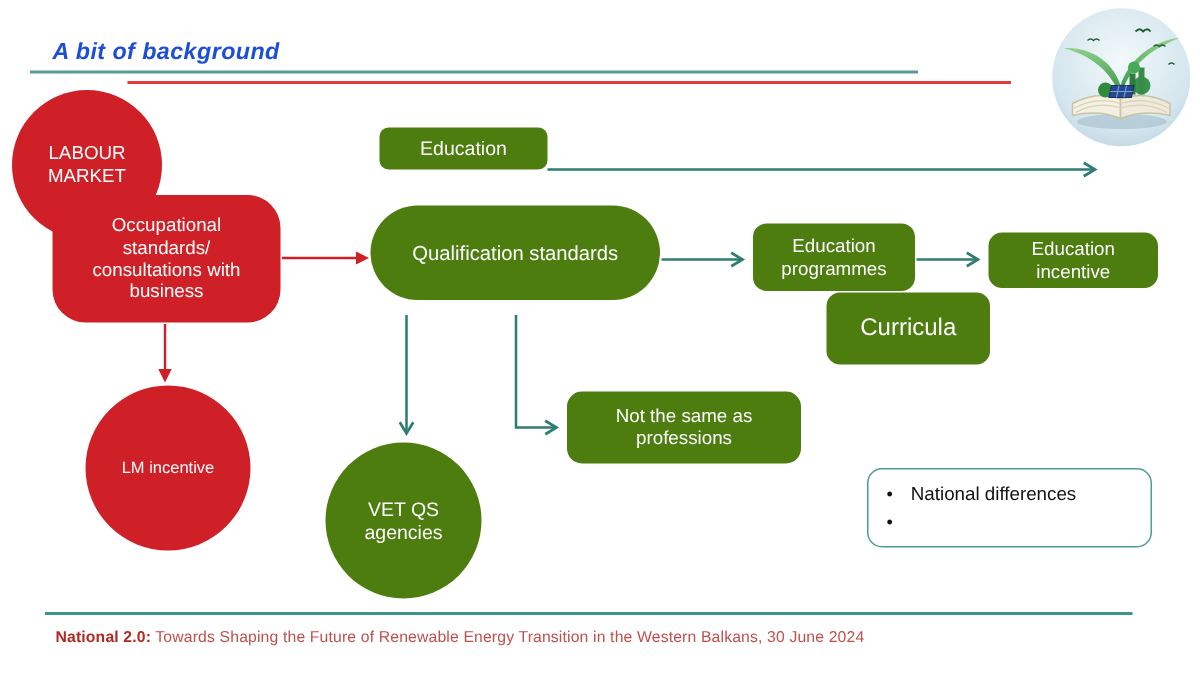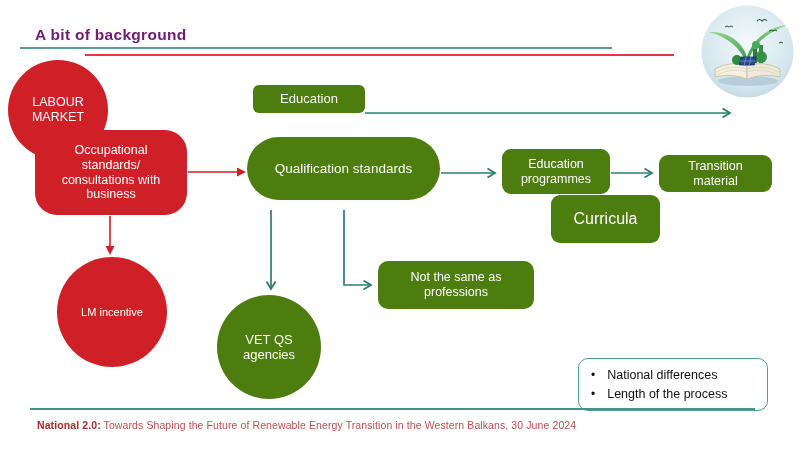--- a/index.html
+++ b/index.html
@@ -3,22 +3,23 @@
 <meta charset="utf-8">
 <style>
   * { margin:0; padding:0; box-sizing:border-box; }
   html,body { background:#e8e8e8; }
   .slide{
     position:relative; width:800px; height:450px; background:#ffffff;
     font-family:"Liberation Sans", sans-serif; overflow:hidden; margin:0 auto;
   }
   .abs{ position:absolute; }
   .page-title{
-    left:35px; top:26px; font-size:15.5px; font-weight:600; color:#701a75;
+    left:35px; top:26px; font-size:15.5px; font-weight:600; color:#1d4ed8;
     letter-spacing:.3px;
+    font-style:italic;
   }
   .rule-teal-top{ left:20px; top:47px; width:592px; height:2px; background:#5b9a96; }
   .rule-red-top{ left:85px; top:54px; width:589px; height:1.5px; background:#e23a3e; }
 
   
   .shape{
     display:flex; align-items:center; justify-content:center; text-align:center;
     color:#fdfdfd; line-height:1.18;
   }
   .red{ background:#d02027; }
@@ -34,21 +35,21 @@
   .box-cur        { left:551px; top:195px; width:109px; height:48px;  border-radius:9px;  font-size:16px; }
   .box-nsp        { left:378px; top:261px; width:156px; height:48px;  border-radius:10px; font-size:12.5px; padding:0 10px; }
   .circle-vet     { left:217px; top:295px; width:104px; height:104px; border-radius:50%; font-size:13px; }
   .w60{ max-width:72px; }
   .w86{ max-width:86px; }
 
   .callout{
     left:578px; top:312px; width:190px; height:53px; background:#fff;
     border:1.5px solid #4f9e8e; border-radius:10px;
     display:flex; flex-direction:column; justify-content:center; gap:5px;
-    padding:4px 10px 4px 12px; color:#111; font-size:12.5px;margin-top:46px;
+    padding:4px 10px 4px 12px; color:#111; font-size:12.5px;
   }
   .callout-row{ display:flex; align-items:center; }
   .bullet::before{ content:"•"; font-size:12px; margin-right:12px; color:#111; }
 
   .rule-footer{ left:30px; top:408px; width:725px; height:2px; background:#3f948a; }
   .footer-text{ left:37px; top:419px; font-size:10.5px; color:#c0504d; letter-spacing:.1px; }
   .footer-text b{ color:#b02a23; font-weight:700; }
 
   .overlay{ position:absolute; left:0; top:0; pointer-events:none; }
   .lred  { stroke:#d02027; stroke-width:1.6; fill:none; }
@@ -144,37 +145,36 @@
   <div class="abs shape teal box-qs">
     <span>Qualification standards</span>
   </div>
   <div class="abs shape teal box-ep">
     <span class="w86">Education programmes</span>
   </div>
   <div class="abs shape teal box-cur">
     <span>Curricula</span>
   </div>
   <div class="abs shape teal box-em">
-    <span class="w86">Transition material</span>
+    <span class="w86">Education incentive</span>
   </div>
   <div class="abs shape teal box-nsp">
     <span style="max-width:120px">Not the same as professions</span>
   </div>
   <div class="abs shape teal circle-vet">
     <span class="w60">VET QS agencies</span>
   </div>
 
   <div class="abs callout">
     <div class="callout-row">
       <span class="bullet"></span>
       <span>National differences</span>
     </div>
     <div class="callout-row">
       <span class="bullet"></span>
-      <span>Length of the process</span>
     </div>
   </div>
 
   <div class="abs rule-footer"></div>
   <div class="abs footer-text">
     <b>National 2.0:</b><span> Towards Shaping the Future of Renewable Energy Transition in the Western Balkans, 30 June 2024</span>
   </div>
 
 </div>
 

